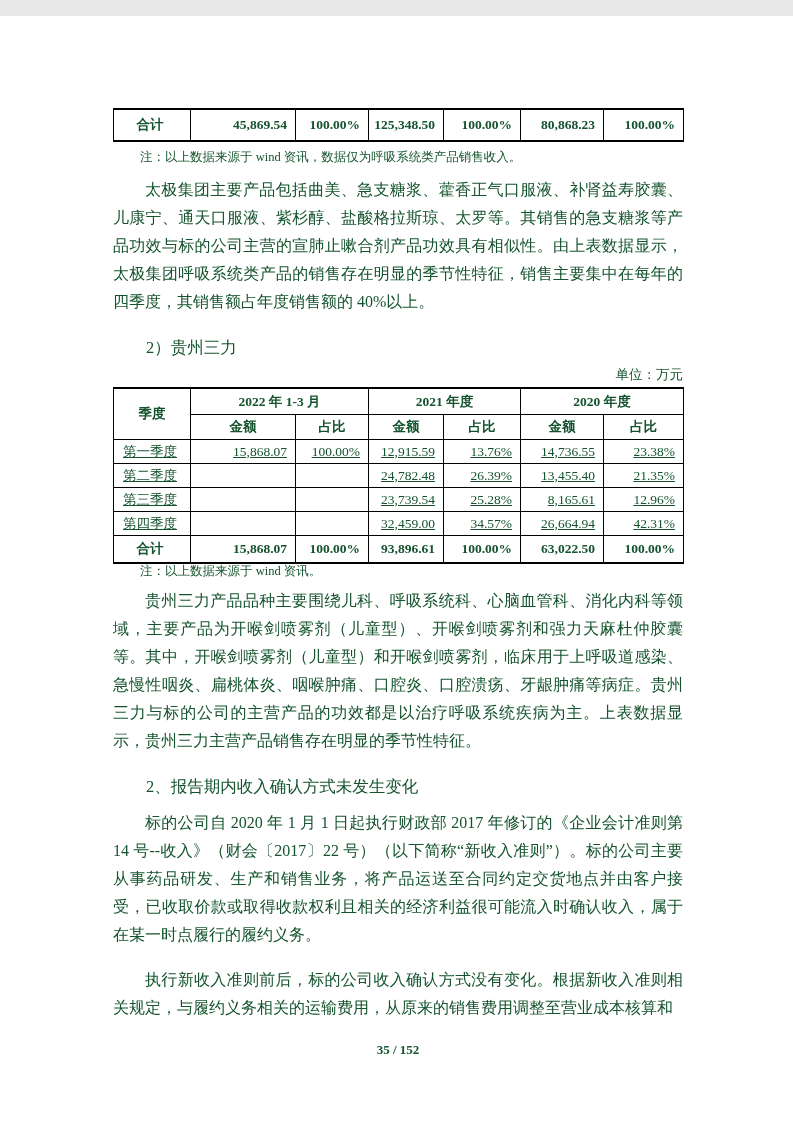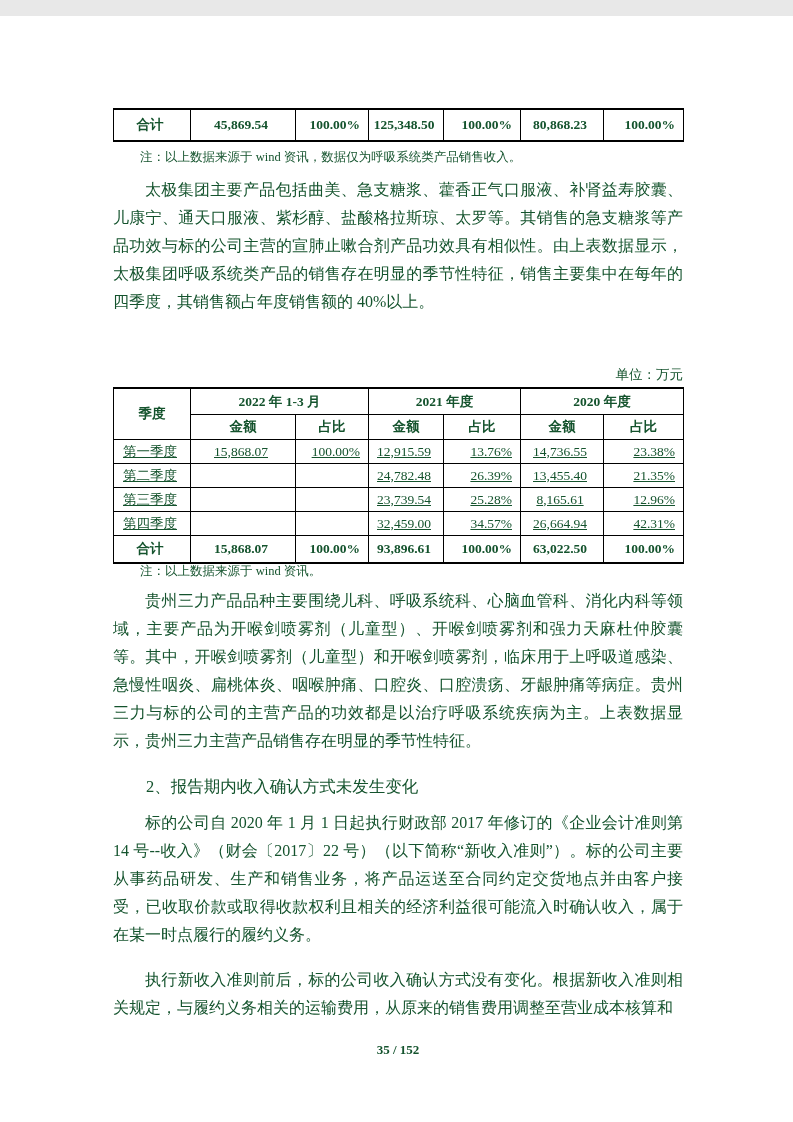--- a/index.html
+++ b/index.html
@@ -24,21 +24,21 @@
     font-size:13.5px;
   }
   table.tbl td,table.tbl th{
     border:1px solid #000;
     padding:0 8px 0 4px;
     overflow:hidden;
     white-space:nowrap;
   }
   table.tbl th{font-weight:bold;text-align:center;padding:0 2px;}
   td.q{text-align:center;padding:0 2px;}
-  td.n{text-align:center;}
+  td.n{text-align:right;}
   td.p{text-align:right;padding-right:10px;}
   tr.hdr1 td,tr.hdr1 th{height:25px;}
   tr.hdr2 th{height:24px;}
   tr.body td{height:23px;text-decoration:underline;}
   tr.total td{height:26px;font-weight:bold;}
   table.tbl-total td{height:30px;font-weight:bold;}
 
   
   .note{
     font-size:12.5px;
@@ -107,20 +107,21 @@
         <td class="n">80,868.23</td>
         <td class="p">100.00%</td>
       </tr>
     </tbody>
   </table>
 
   <p id="note1" class="blk note">注：以上数据来源于 wind 资讯，数据仅为呼吸系统类产品销售收入。</p>
 
   <p id="para1" class="blk para">太极集团主要产品包括曲美、急支糖浆、藿香正气口服液、补肾益寿胶囊、儿康宁、通天口服液、紫杉醇、盐酸格拉斯琼、太罗等。其销售的急支糖浆等产品功效与标的公司主营的宣肺止嗽合剂产品功效具有相似性。由上表数据显示，太极集团呼吸系统类产品的销售存在明显的季节性特征，销售主要集中在每年的四季度，其销售额占年度销售额的 40%以上。</p>
 
+  <p id="sec2" class="blk subheading">2）贵州三力</p>
 
   <div id="unit" class="blk unit">单位：万元</div>
 
   <table id="table2" class="blk tbl">
     <colgroup>
       <col style="width:77px">
         <col style="width:105px">
         <col style="width:73px">
       <col style="width:75px">
         <col style="width:77px">

